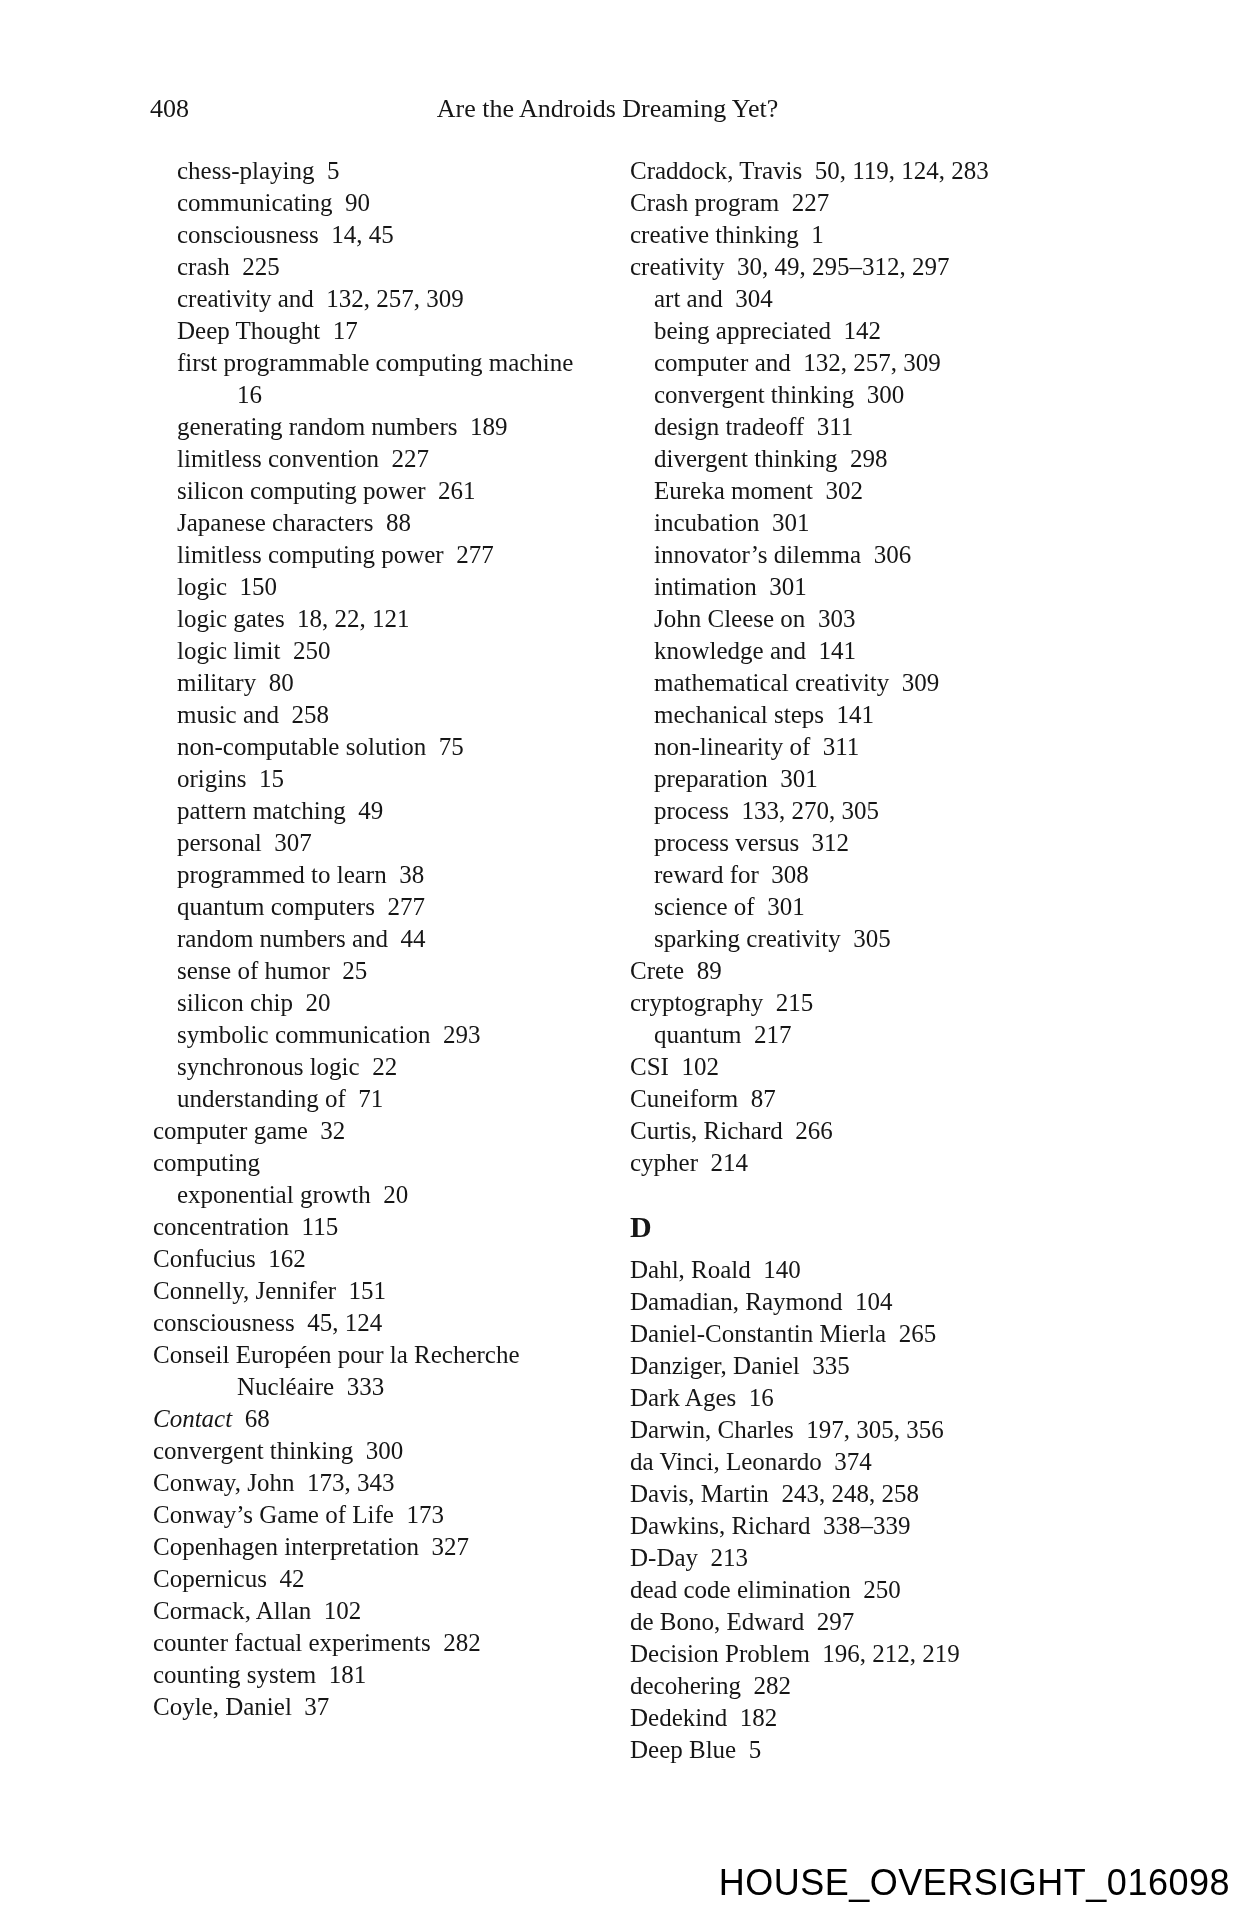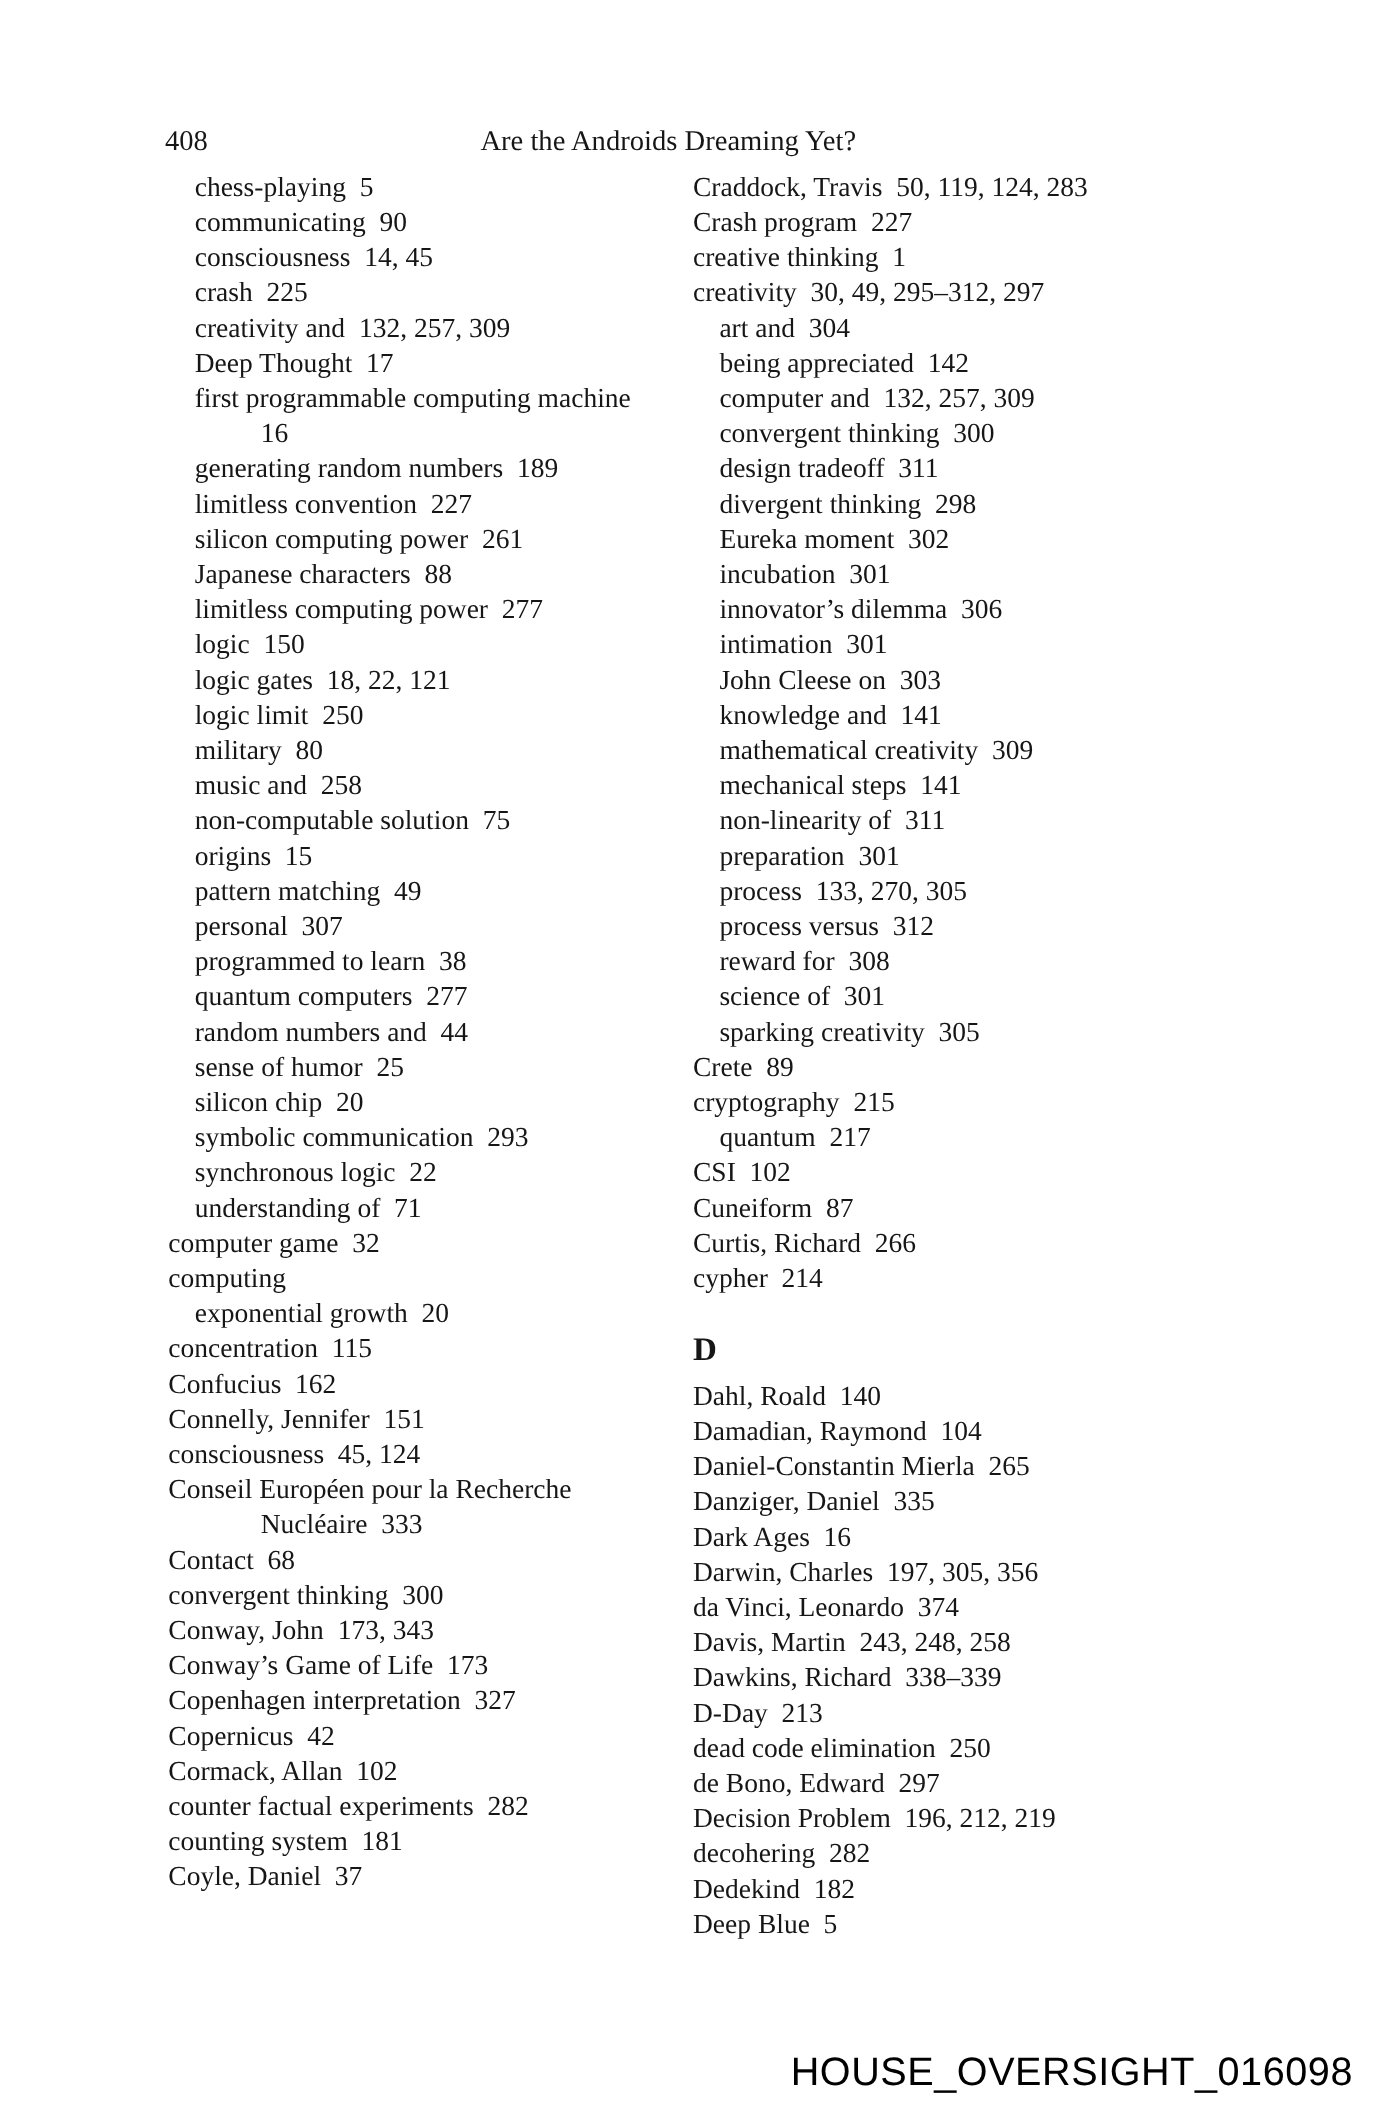--- a/index.html
+++ b/index.html
@@ -17,21 +17,20 @@
     overflow: hidden;
   }
   .running-header {
     position: absolute;
     top: 92px;
     left: 150px;
     width: 915px;
     height: 34px;
     font-size: 26px;
     line-height: 34px;
-    margin-top: 19px;
   }
   .page-number {
     position: absolute;
     left: 0;
     top: 0;
   }
   .running-title {
     position: absolute;
     left: 0;
     right: 0;
@@ -47,21 +46,21 @@
   .col-right { left: 630px; }
   .line {
     font-size: 25px;
     line-height: 32px;
     height: 32px;
     white-space: nowrap;
   }
   .ind1 { padding-left: 24px; }
   .ind2 { padding-left: 84px; }
   .pages.gap { margin-left: 0.5em; }
-  .italic { }
+  .italic { font-style: italic; }
   .section {
     font-weight: bold;
     font-size: 30px;
     line-height: 36px;
     height: 36px;
     margin: 30px 0 9px 0;
   }
   .watermark {
     position: absolute;
     right: 18px;

